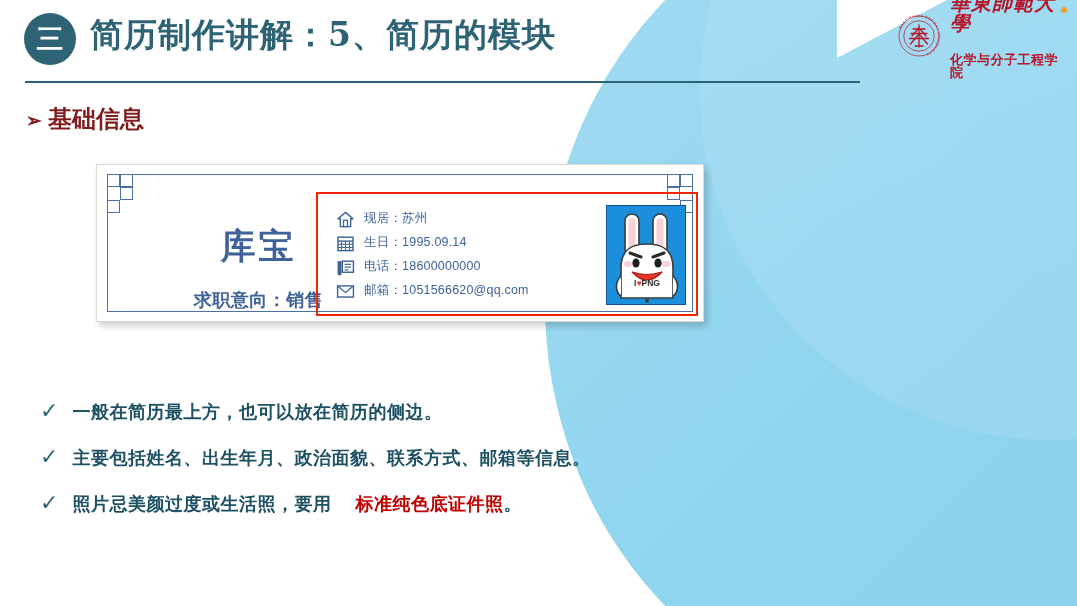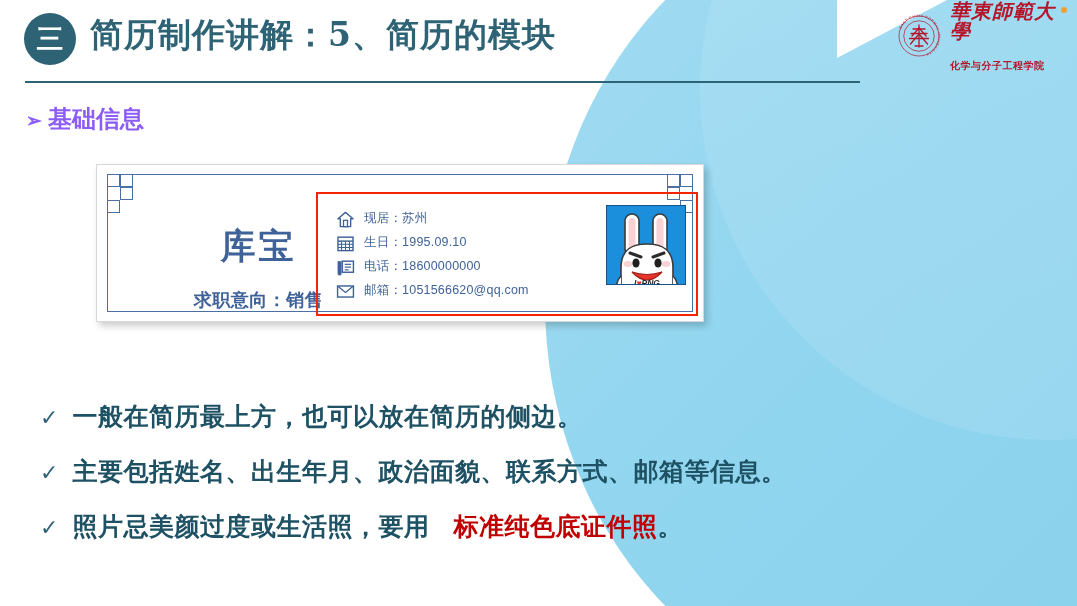--- a/index.html
+++ b/index.html
@@ -84,29 +84,29 @@
   .logo-block { position:absolute; right:8px; top:8px; width:175px; height:56px; z-index:7; display:flex; align-items:center; }
   .logo-seal { width:50px; height:50px; flex:0 0 50px; position:relative; }
   .logo-text { margin-left:6px; line-height:1; }
   .logo-cn1 {
     font-family:"DejaVu Serif","Liberation Serif",serif;
     font-weight:bold; font-size:20px; color:#b5162a;
     letter-spacing:1px; font-style:italic;
   }
   .logo-cn2 {
     font-family:"Liberation Sans",sans-serif;
-    font-weight:bold; font-size:10px; color:#b5162a;
+    font-weight:bold; font-size:13px; color:#b5162a;
     letter-spacing:.5px; margin-top:20px;
   }
 
   
   .sub-head {
     position:absolute; left:26px; top:103px;
     font-family:"DejaVu Serif","Liberation Serif",serif;
-    font-weight:bold; font-size:24px; color:#8b5cf6;
+    font-weight:bold; font-size:24px; color:#7f1d1d;
     z-index:5; white-space:nowrap;
   }
   .sub-head .arrow { font-size:19px; margin-right:6px; }
 
   
   .card {
     position:absolute; left:96px; top:164px;
     width:608px; height:158px;
     background:#ffffff;
     border:1px solid #d8d8d8;
@@ -138,38 +138,37 @@
   .info-list { position:absolute; left:18px; top:16px; }
   .info-row { display:flex; align-items:flex-start; height:21px; margin-bottom:3px; }
   .info-icon { width:19px; height:19px; flex:0 0 19px; margin-right:9px; }
   .info-text {
     font-family:"Liberation Sans",sans-serif;
     font-size:12.5px; color:#3f6298; white-space:nowrap; letter-spacing:.2px;
   }
 
   .photo {
     position:absolute; right:10px; top:11px;
-    width:80px; height:80px;
+    width:80px; height:100px;
     background:#f97316;
     border:1px solid #15528c;
     overflow:hidden;
-    font-style:italic;
   }
 
   
   .bullets { position:absolute; left:40px; top:400px; z-index:5; }
   .bullet { display:flex; align-items:baseline; margin-bottom:22px; }
   .tick {
     font-family:"DejaVu Sans",sans-serif;
     font-size:22px; color:#2e6275; margin-right:14px; line-height:1;
     flex:0 0 auto;
   }
   .btext {
     font-family:"DejaVu Serif","Liberation Serif",serif;
-    font-weight:bold; font-size:25px; color:#1d5163;
+    font-weight:bold; font-size:18px; color:#1d5163;
     letter-spacing:.5px; white-space:nowrap;
   }
   .btext .hl { color:#c00000;margin-left:24px; }
 </style>
 </head>
 <body>
 
 <div id="slide">
 
   <div class="bg-ellipse"></div>
@@ -257,21 +256,21 @@
                   <line x1="2.5" y1="9" x2="21.5" y2="9" stroke="#3f6298" stroke-width="1.8"></line>
                   <g stroke="#3f6298" stroke-width="1.3">
                     <line x1="7" y1="9" x2="7" y2="21"></line>
                     <line x1="12" y1="9" x2="12" y2="21"></line>
                     <line x1="17" y1="9" x2="17" y2="21"></line>
                     <line x1="2.5" y1="13" x2="21.5" y2="13"></line>
                     <line x1="2.5" y1="17" x2="21.5" y2="17"></line>
                   </g>
                 </svg>
             </span>
-            <span class="info-text">生日：1995.09.10</span>
+            <span class="info-text">生日：1995.09.14</span>
           </div>
 
           <div class="info-row">
             <span class="info-icon">
               <svg viewBox="0 0 24 24" width="19" height="19">
                   <rect x="2" y="4" width="5" height="17" fill="#3f6298"></rect>
                   <rect x="8" y="4" width="14" height="14" fill="none" stroke="#3f6298" stroke-width="1.8"></rect>
                   <g stroke="#3f6298" stroke-width="1.5">
                     <line x1="11" y1="8" x2="19" y2="8"></line>
                     <line x1="11" y1="11.5" x2="19" y2="11.5"></line>

